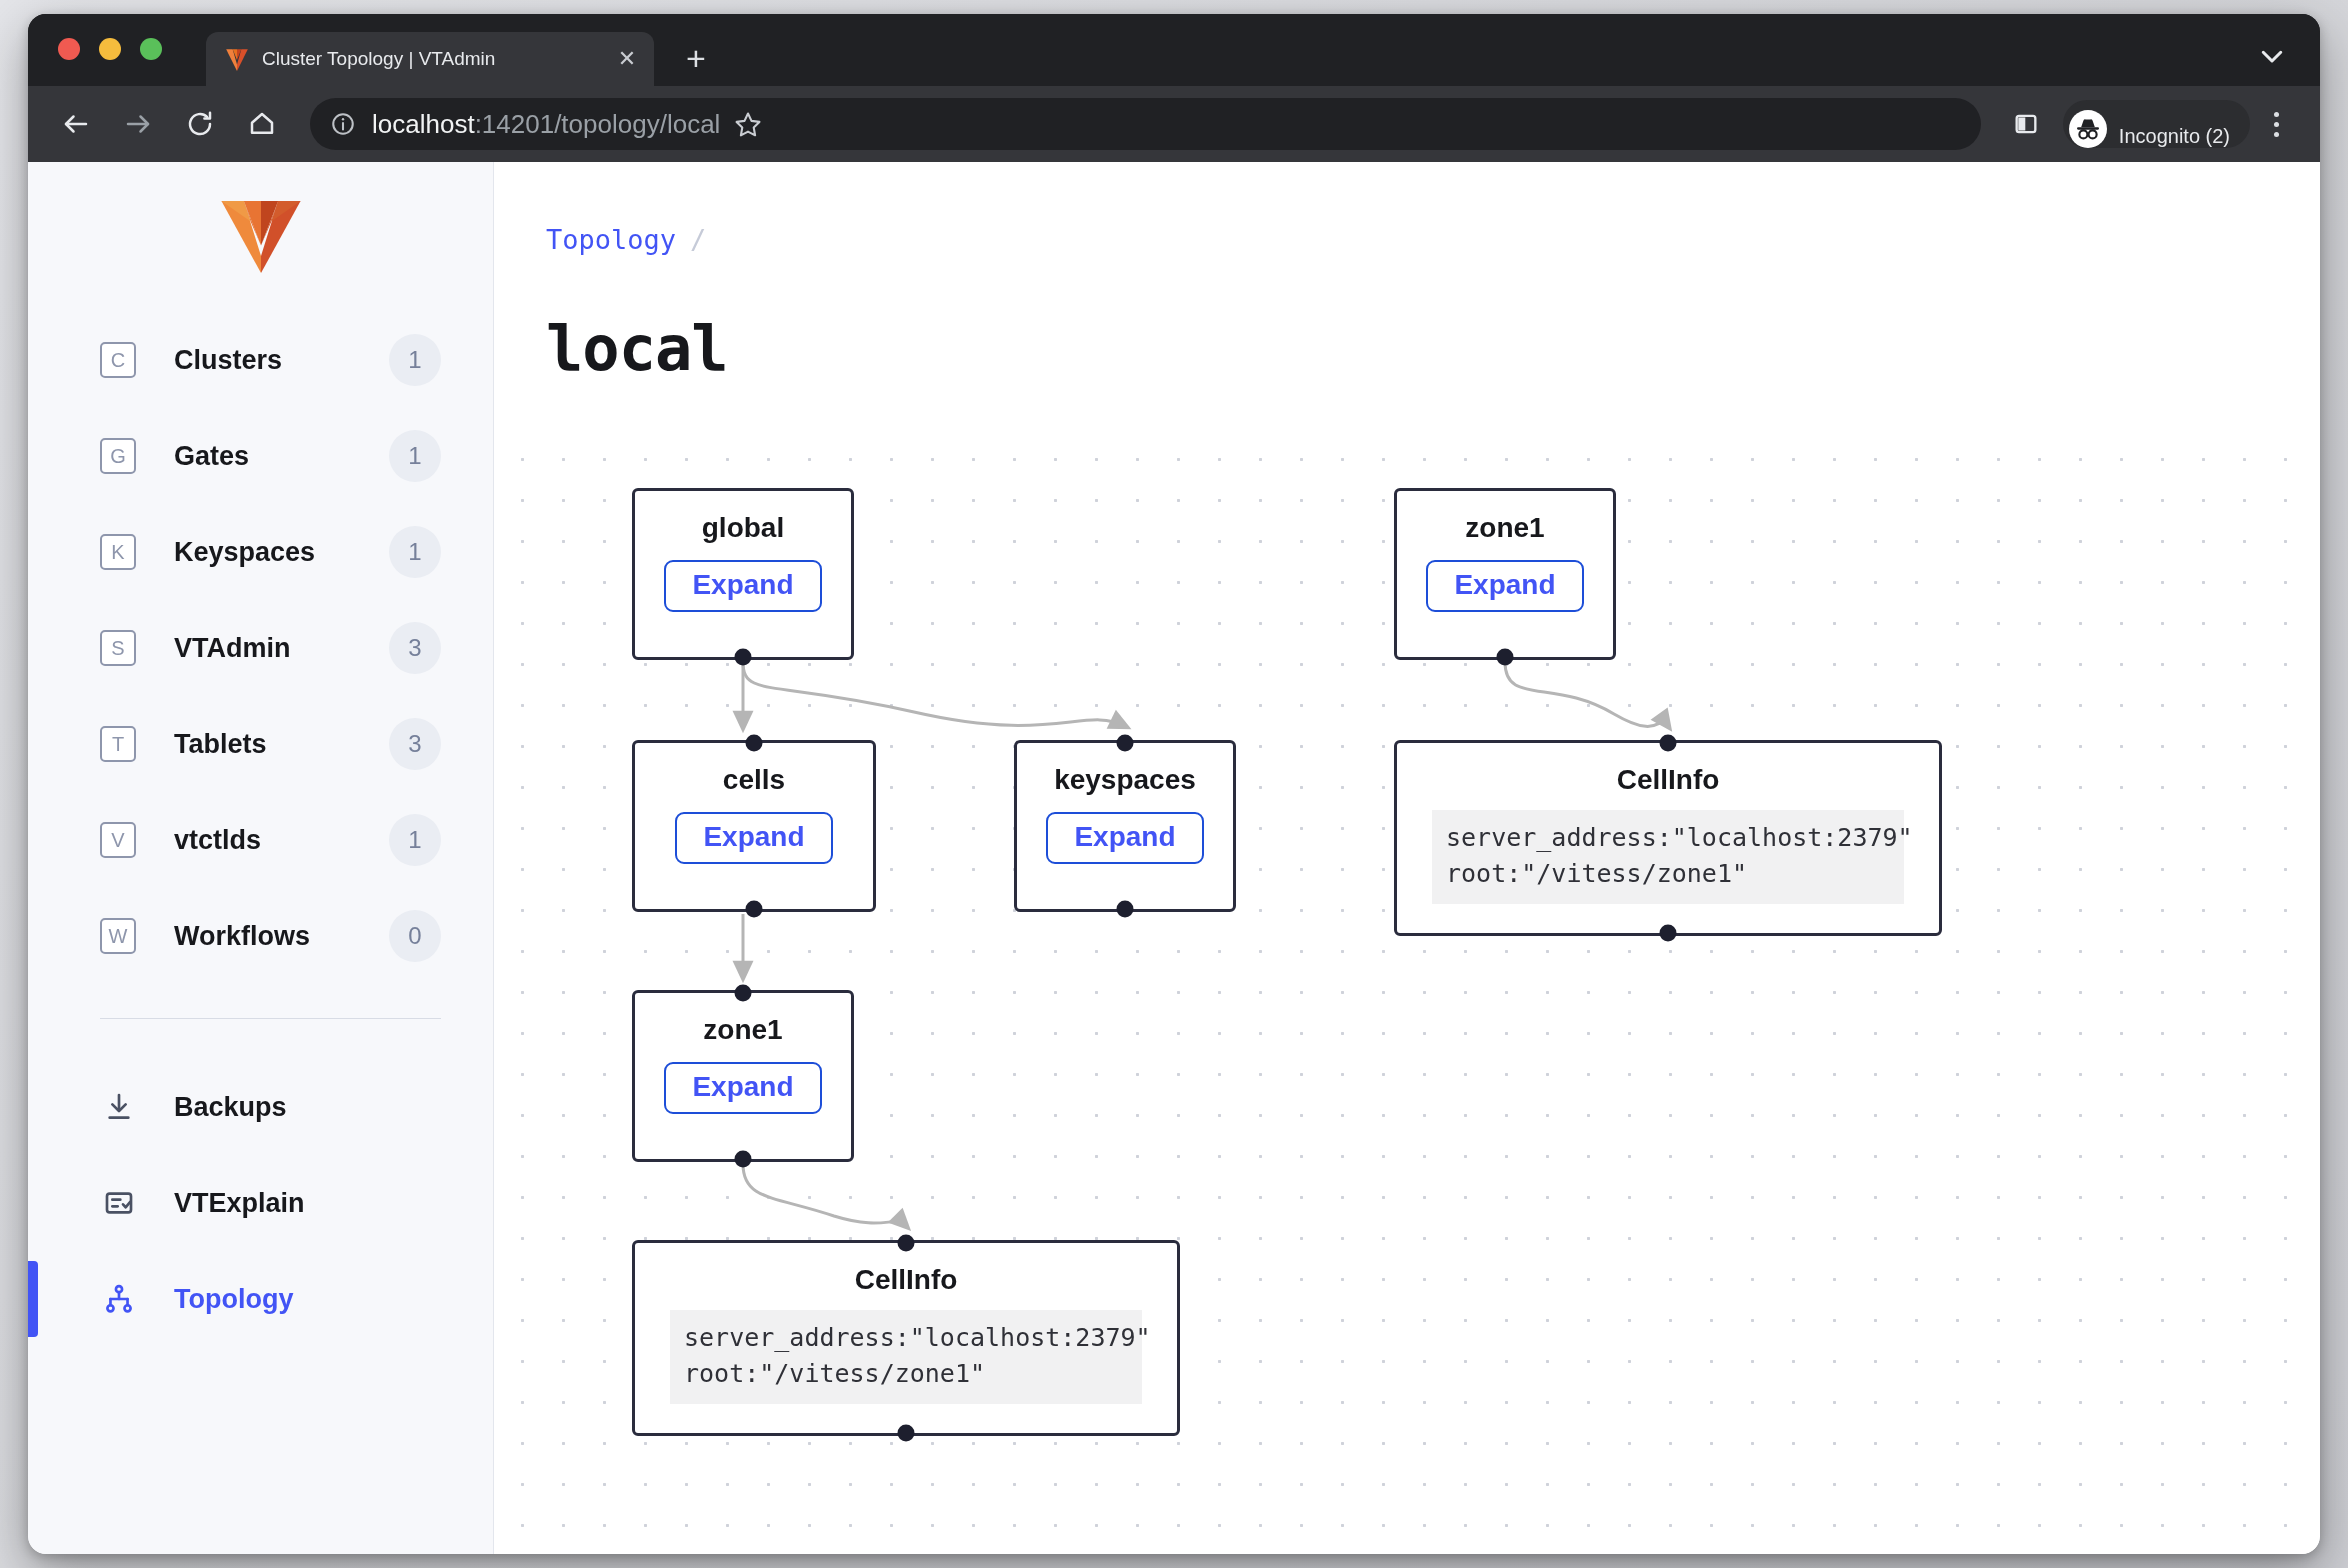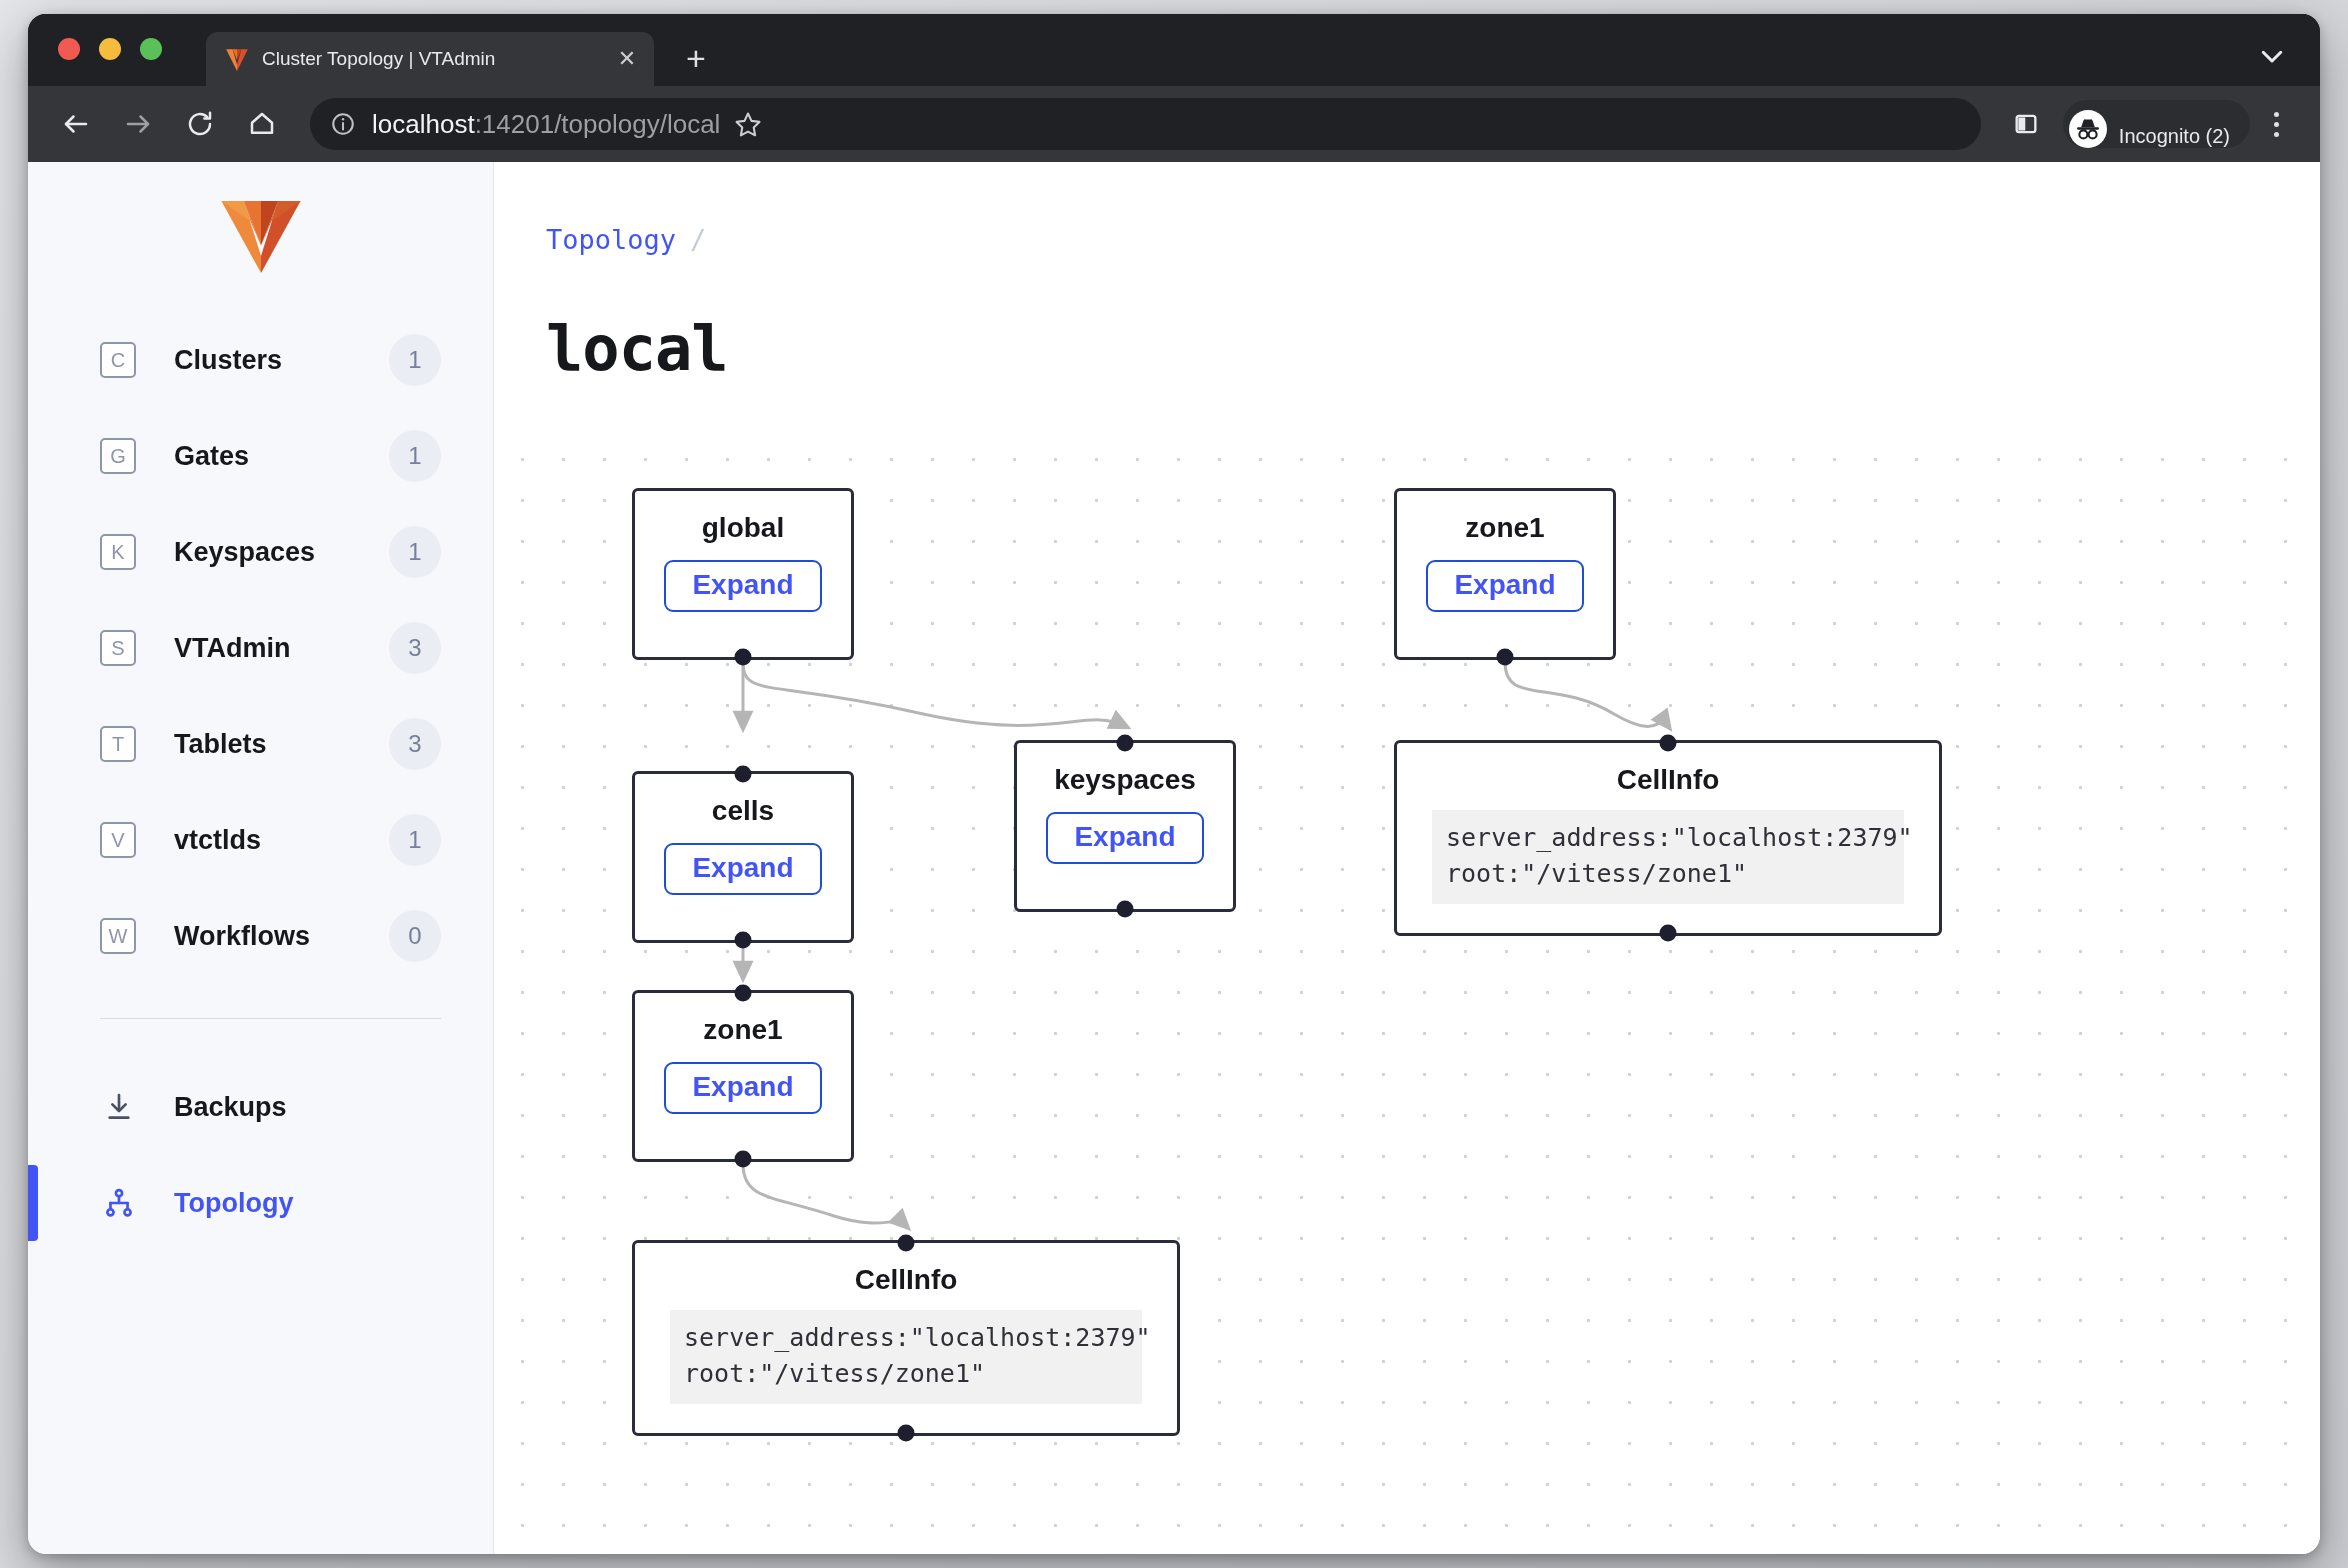--- a/index.html
+++ b/index.html
@@ -453,20 +453,32 @@
 
           <span class="nav-icon">
             <svg viewBox="0 0 24 24" width="32" height="32" fill="none" stroke="#4a5163" stroke-width="2" stroke-linecap="round" stroke-linejoin="round">
               <line x1="12" y1="3" x2="12" y2="14"></line>
                   <polyline points="7,10 12,15 17,10"></polyline>
                   <line x1="5" y1="20" x2="19" y2="20"></line>
             </svg>
           </span>
           <span class="nav-label">Backups</span>
         </div>
+        <div class="nav-item">
+
+          <span class="nav-icon">
+            <svg viewBox="0 0 24 24" width="32" height="32" fill="none" stroke="#4a5163" stroke-width="2" stroke-linecap="round" stroke-linejoin="round">
+              <rect x="3" y="5" width="18" height="14" rx="2"></rect>
+              <line x1="7" y1="9.5" x2="13" y2="9.5"></line>
+                  <line x1="7" y1="14.5" x2="11" y2="14.5"></line>
+              <polyline points="15,13 17,15.2 20.4,11.2"></polyline>
+            </svg>
+          </span>
+          <span class="nav-label">VTExplain</span>
+        </div>
         <div class="nav-item active">
           <span class="active-bar"></span>
           <span class="nav-icon">
             <svg viewBox="0 0 24 24" width="32" height="32" fill="none" stroke="#4254f5" stroke-width="2" stroke-linecap="round" stroke-linejoin="round">
               <circle cx="12" cy="4.6" r="2.3"></circle>
                   <circle cx="5.6" cy="19" r="2.3"></circle>
                   <circle cx="18.4" cy="19" r="2.3"></circle>
               <line x1="12" y1="7" x2="12" y2="12"></line>
                   <line x1="5.6" y1="12" x2="18.4" y2="12"></line>
               <line x1="5.6" y1="12" x2="5.6" y2="16.6"></line>
@@ -506,21 +518,21 @@
 
           <path d="M1011,232 C1011,276 1060,248 1120,284 C1168,312 1164,282 1174,296" fill="none" stroke="#b5b5b5" stroke-width="3" marker-end="url(#arrow)"></path>
         </svg>
 
         <div class="node" style="left:138px; top:58px; width:222px; height:172px;">
           <span class="node-title">global</span>
           <button class="expand-btn">Expand</button>
           <span class="handle bottom"></span>
         </div>
 
-        <div class="node" style="left:138px; top:310px; width:222px; height:172px;margin-top:31px;">
+        <div class="node" style="left:138px; top:310px; width:244px; height:172px;">
           <span class="node-title">cells</span>
           <button class="expand-btn">Expand</button>
           <span class="handle top"></span>
           <span class="handle bottom"></span>
         </div>
 
         <div class="node" style="left:520px; top:310px; width:222px; height:172px;">
           <span class="node-title">keyspaces</span>
           <button class="expand-btn">Expand</button>
           <span class="handle top"></span>

